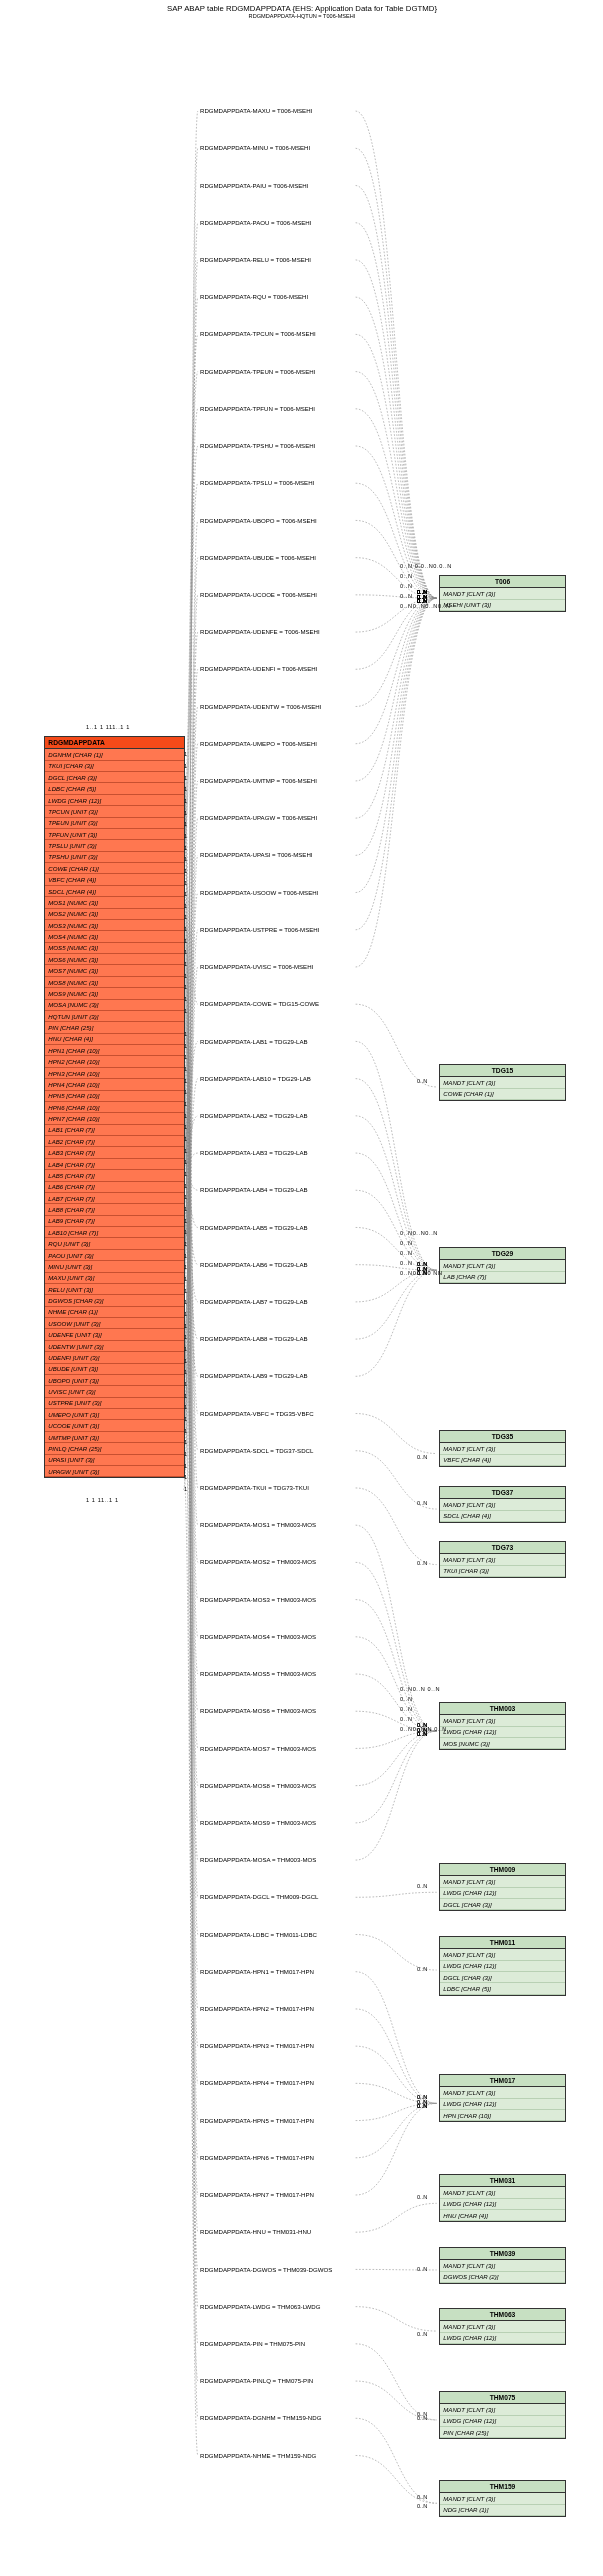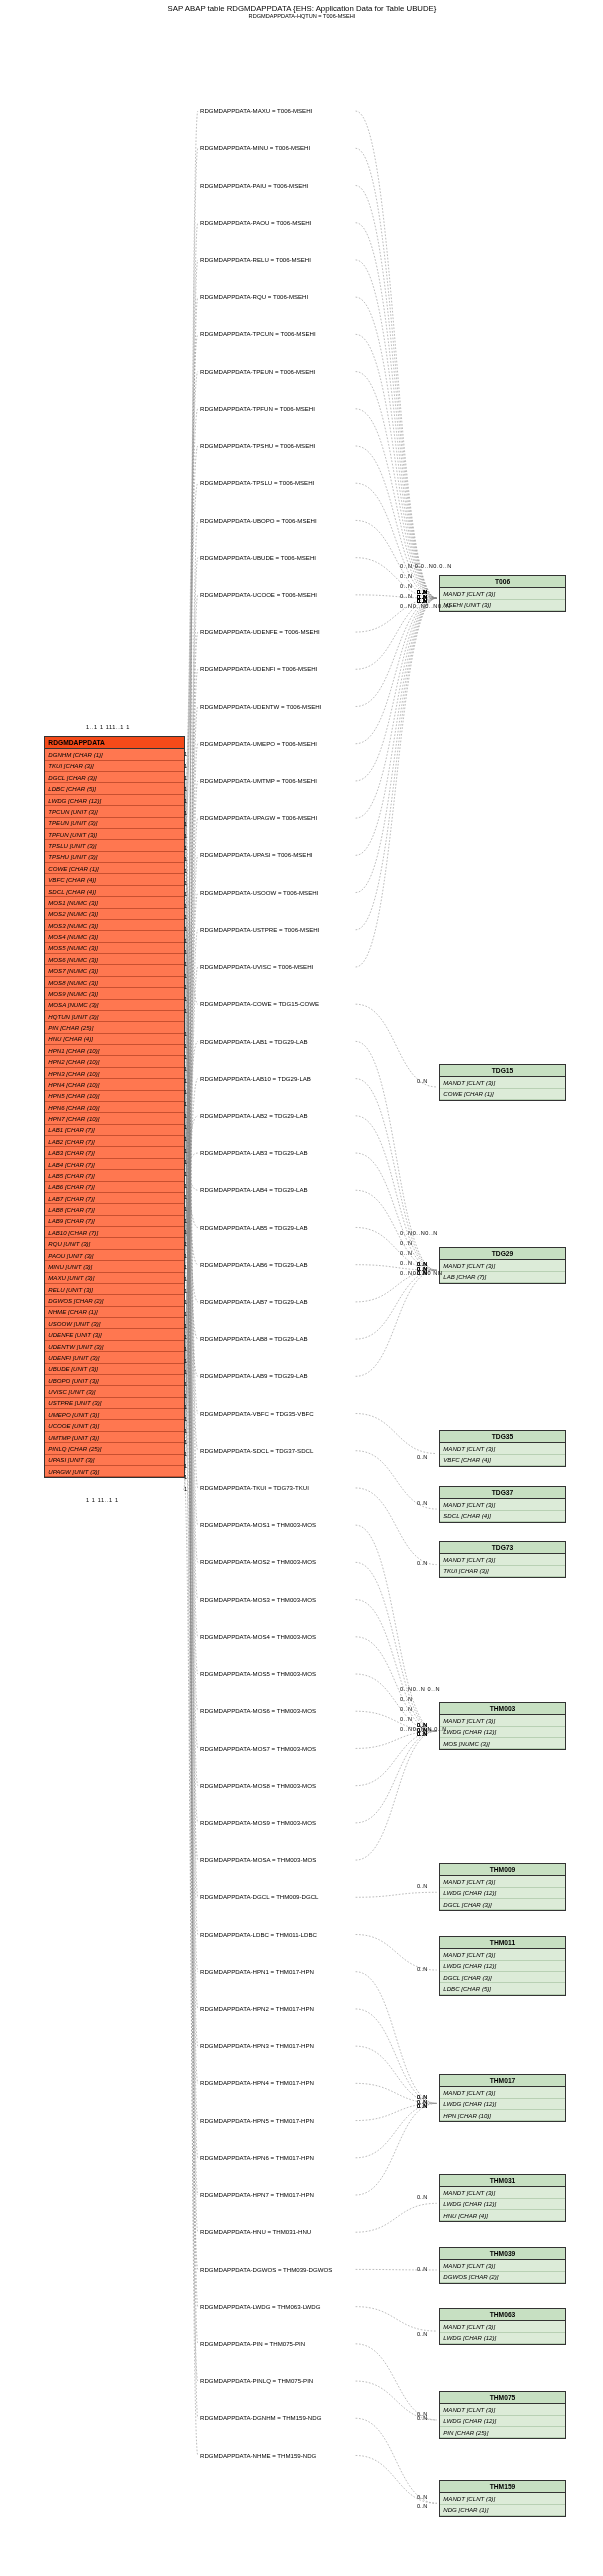--- a/index.html
+++ b/index.html
@@ -94,21 +94,21 @@
     position: absolute;
     font-size: 5.6px;
     color: #000;
     white-space: nowrap;
     letter-spacing: 0.6px;
   }
 </style>
 </head>
 <body>
 
-<div class="title">SAP ABAP table RDGMDAPPDATA {EHS: Application Data for Table UBUDE}</div>
+<div class="title">SAP ABAP table RDGMDAPPDATA {EHS: Application Data for Table DGTMD}</div>
 <div class="subtitle">RDGMDAPPDATA-HQTUN = T006-MSEHI</div>
 
 <div class="canvas">
   <svg id="svg-layer" viewBox="0 0 1087 4620" width="604" height="2566">
       <path d="M 330 2280.5 C 343 2280.5 343 155 356 155" stroke="#888" stroke-dasharray="3,3" fill="none"></path>
       <path d="M 640 155 C 713 155 713 1032 786 1032" stroke="#888" stroke-dasharray="3,3" fill="none"></path>
       <path d="M 330 2259.5 C 343 2259.5 343 222 356 222" stroke="#888" stroke-dasharray="3,3" fill="none"></path>
       <path d="M 640 222 C 713 222 713 1032 786 1032" stroke="#888" stroke-dasharray="3,3" fill="none"></path>
       <path d="M 640 289 C 713 289 713 1032 786 1032" stroke="#888" stroke-dasharray="3,3" fill="none"></path>
       <path d="M 330 2238.5 C 343 2238.5 343 356 356 356" stroke="#888" stroke-dasharray="3,3" fill="none"></path>

